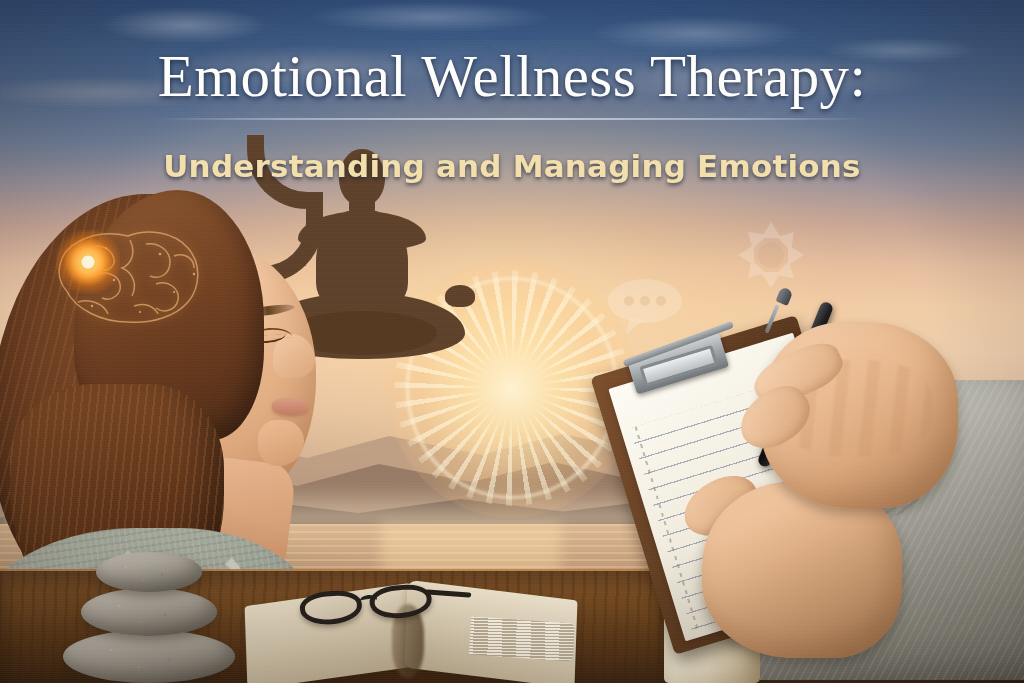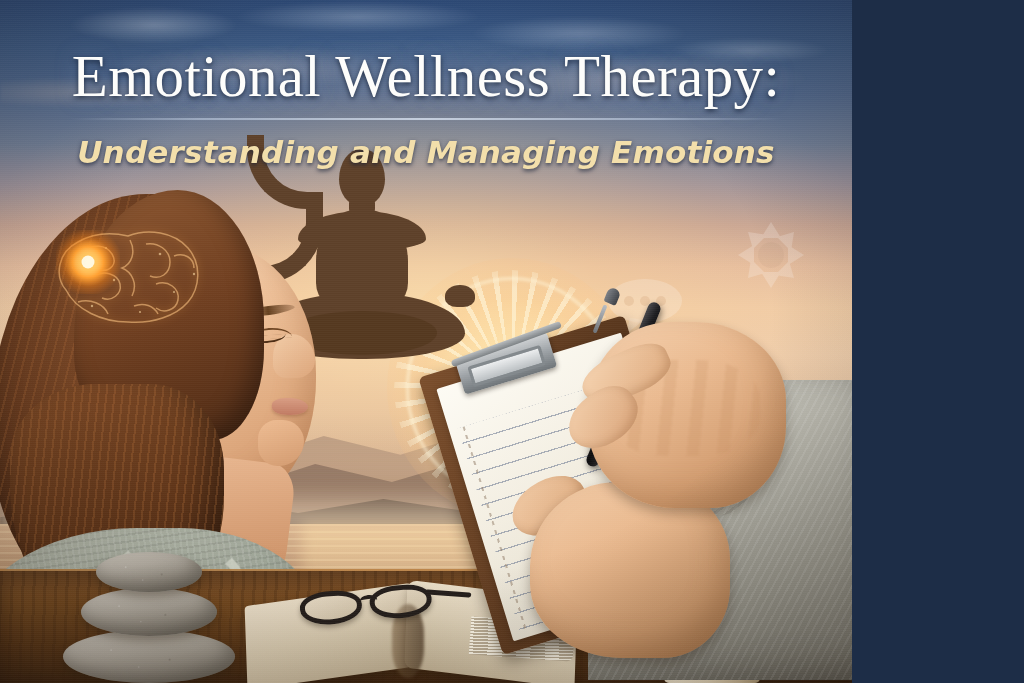--- a/index.html
+++ b/index.html
@@ -1,19 +1,19 @@
 <!DOCTYPE html>
 <html><head>
 <meta charset="utf-8">
 <style>
   * { margin:0; padding:0; box-sizing:border-box; }
   html,body { width:1024px; height:683px; overflow:hidden; background:#1d2d47; }
 
   #hero{
-    position:relative; width:852px; height:683px; overflow:hidden;
+    position:relative; width:1024px; height:683px; overflow:hidden;
     font-family:"Liberation Sans", sans-serif;
   }
 
   
   .sky{
     position:absolute; inset:0;
     background:
       linear-gradient(180deg,
         #2d4c7c 0%,
         #3d5c87 7%,
@@ -478,23 +478,23 @@
     font-family:"Liberation Serif", "DejaVu Serif", serif;
     font-size:59px; line-height:1.02; color:#fdfdfb; font-weight:400;
     letter-spacing:.4px;
     text-shadow:0 2px 5px rgba(18,28,48,.78), 0 0 22px rgba(120,150,200,.34);
   }
   .rule{
     width:712px; height:2px; margin:12px auto 0;
     background:linear-gradient(90deg, transparent 0%, rgba(206,220,240,.48) 18%, rgba(226,236,250,.72) 50%, rgba(206,220,240,.48) 82%, transparent 100%);
   }
   .subtitle{
-    margin-top:14px;
+    margin-top:28px;
     font-family:"DejaVu Sans", "Liberation Sans", sans-serif;
-    font-size:31px; font-style:italic; font-weight:700;
+    font-size:31px; font-weight:700;
     color:#f3dfab; letter-spacing:.2px;
     text-shadow:0 2px 4px rgba(22,32,54,.72);
   }
 </style>
 </head>
 <body>
 
 <div id="hero">
 
   <div class="sky"></div>

